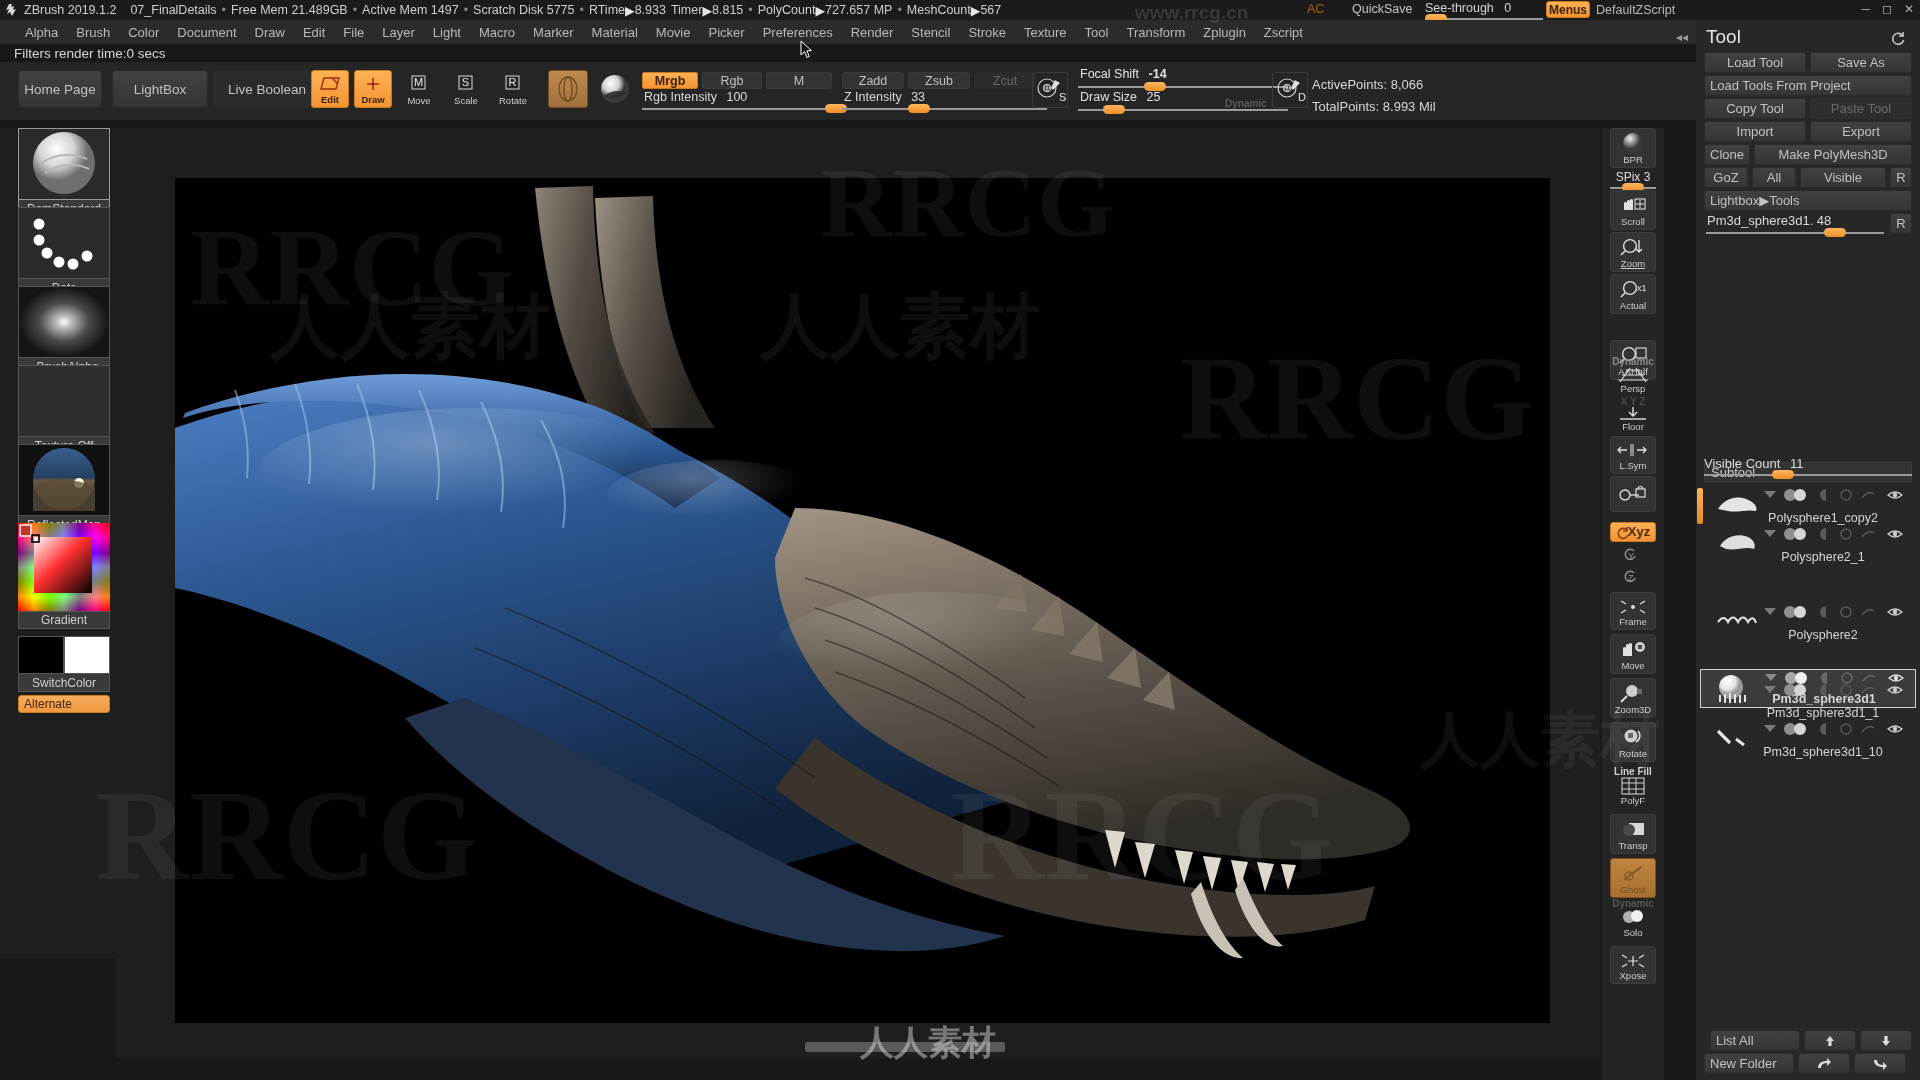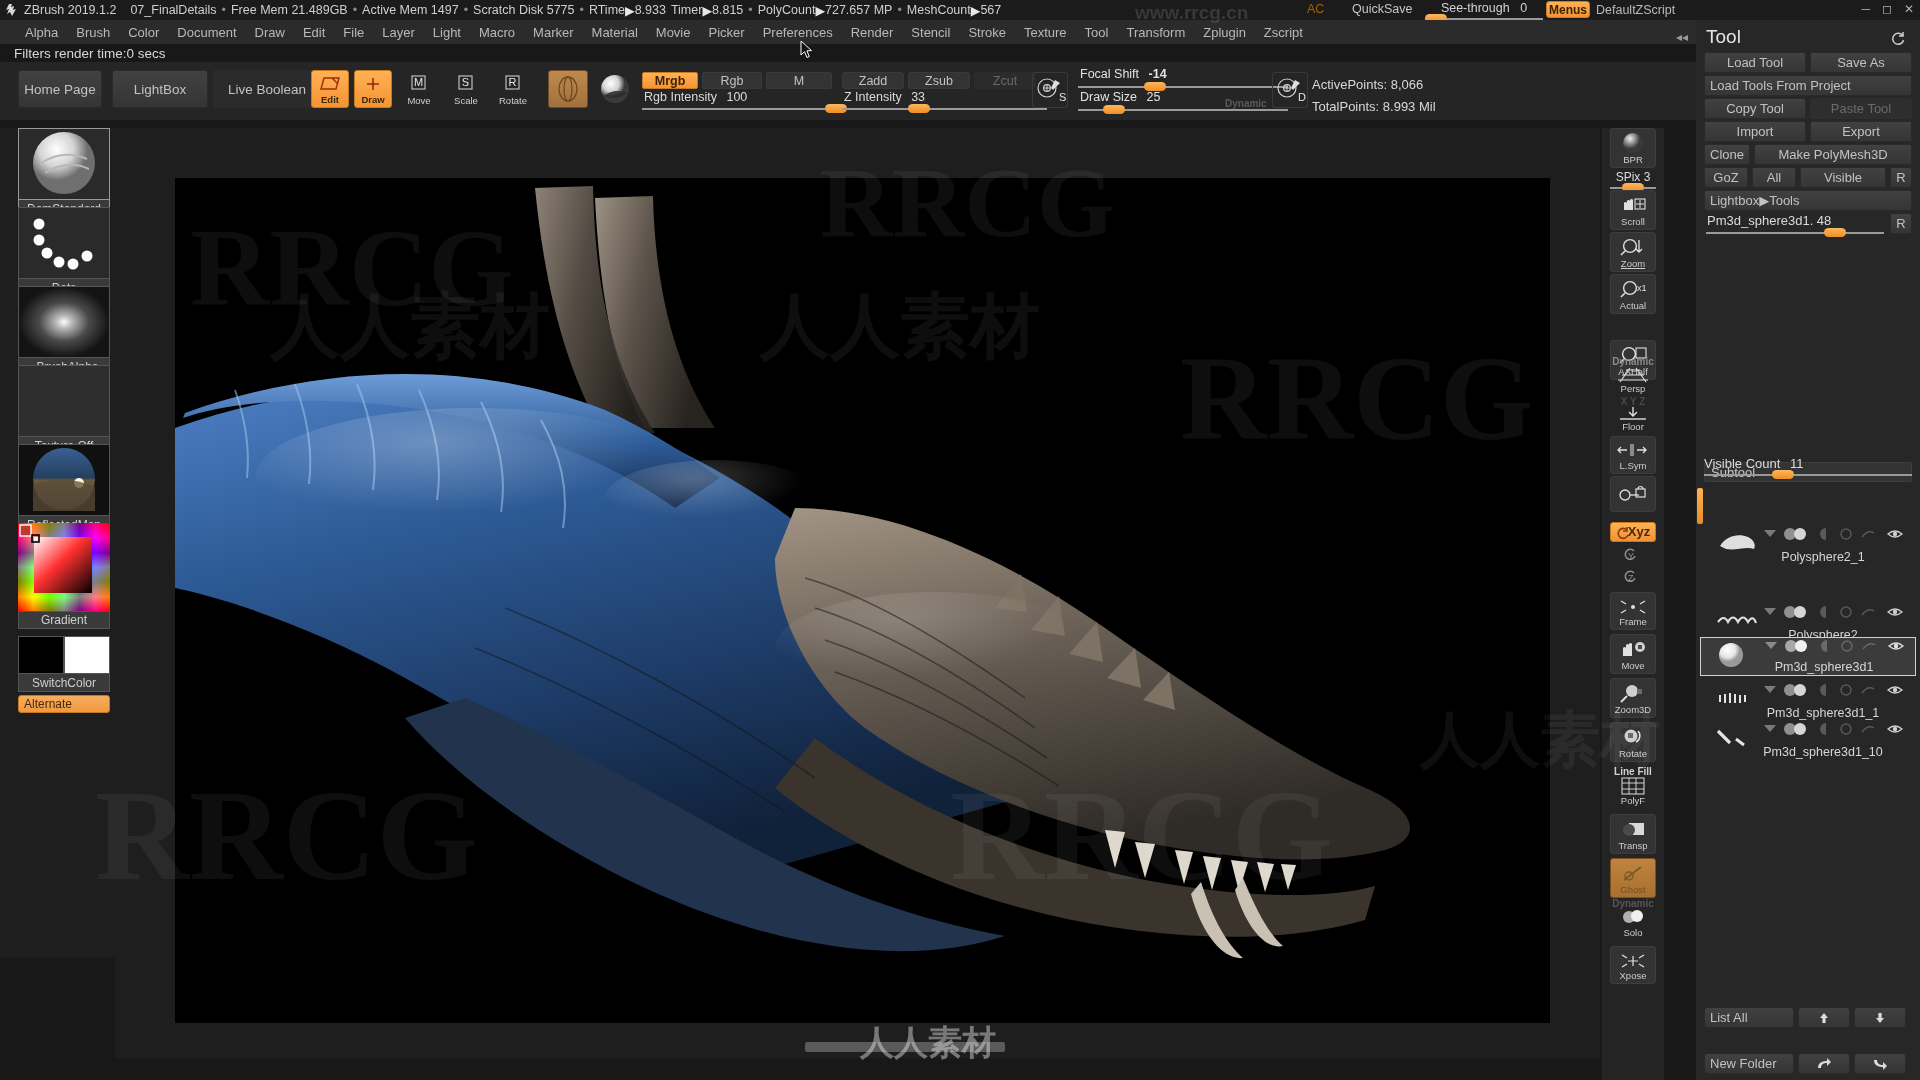--- a/index.html
+++ b/index.html
@@ -34,21 +34,21 @@
   #titlebar { position:absolute; left:0; top:0; width:1920px; height:20px;
      background:#1b1b1b; display:flex; align-items:center;
      font-size:12.5px; color:#cfcfcf; }
   #titlebar .logo { width:16px; height:16px; margin:0 4px 0 4px; position:relative; }
   #titlebar .seg { margin-right:0px; white-space:nowrap; }
   .bullet { color:#8a8a8a; margin:0 5px; }
   .tri { color:#e6e6e6; }
 
   #ac { position:absolute; left:1307px; top:2px; font-size:12.5px; color:#a16207;}
   #quicksave { position:absolute; left:1352px; top:2px; font-size:12.5px; color:#c6c6c6;}
-  #seethrough-wrap{ position:absolute; left:1425px; top:1px; width:118px;text-align:center; }
+  #seethrough-wrap{ position:absolute; left:1425px; top:1px; width:118px; }
   #seethrough-wrap .lbl{ font-size:12.5px; color:#d2d2d2; white-space:nowrap;}
   #menus-btn { position:absolute; left:1546px; top:1px; width:44px; height:17px;
      font-size:12px; border-radius:3px; }
   #defaultzscript { position:absolute; left:1596px; top:3px; font-size:12.5px; color:#b9b9b9;}
   #win-ctl { position:absolute; right:6px; top:2px; display:flex; gap:12px; color:#b0b0b0; font-size:12px;}
 
   
   #menubar { position:absolute; left:0; top:20px; width:1920px; height:24px;
      background:#2b2b2b; display:flex; align-items:center; padding-left:16px; }
   #menubar .m { font-size:13px; color:#b9b9b9; padding:2px 9px; border-radius:2px; }
@@ -875,65 +875,85 @@
       <span>Visible Count</span>
       <span style="margin-left:6px">11</span>
     </div>
     <div class="slider-track" style="margin-top:3px;">
         <div class="slider-knob" style="left:68px;"></div>
       </div>
   </div>
 
   <div class="st-active-bar" style="top:488px;"></div>
 
-
-  <div class="st-row" style="top:526px;">
+  <div class="st-row" style="top:487px;">
     <div class="thumb">
       <svg width="46" height="26" viewBox="0 0 46 26">
-          <path d="M6 16 C12 6 24 3 34 7 C40 10 42 15 40 19 C32 16 22 21 12 19 Z" fill="#dedede"></path>
+          <path d="M4 18 C10 8 22 4 32 8 C40 11 44 16 42 20 C34 18 24 22 14 20 Z" fill="#e4e4e4"></path>
         </svg>
     </div>
     <div class="icons">
       <svg width="152" height="14" viewBox="0 0 152 14">
         <path d="M6 3 h12 l-6 7 z" fill="#7a7a7a"></path>
         <circle cx="32" cy="7" r="6" fill="#909090"></circle>
           <circle cx="42" cy="7" r="6" fill="#d6d6d6"></circle>
         <path d="M68 1 a6 6 0 000 12 z" fill="#5a5a5a"></path>
         <circle cx="88" cy="7" r="5" fill="none" stroke="#5a5a5a" stroke-width="1.4"></circle>
         <path d="M104 10 q6 -8 12 -4" fill="none" stroke="#5a5a5a" stroke-width="1.5"></path>
         <path d="M130 7 q7 -6 14 0 q-7 6 -14 0 z" fill="none" stroke="#cfcfcf" stroke-width="1.3"></path>
           <circle cx="137" cy="7" r="2.2" fill="#cfcfcf"></circle>
       </svg>
     </div>
-    <div class="nm">Polysphere2_1</div>
-  </div>
-
-
-  <div class="st-row" style="top:604px;">
+    <div class="nm">Polysphere1_copy2</div>
+  </div>
+
+  <div class="st-row" style="top:526px;">
     <div class="thumb">
       <svg width="46" height="26" viewBox="0 0 46 26">
-          <path d="M4 14 q6 -8 10 0 q5 -9 10 0 q5 -9 10 0 q5 -8 8 1" fill="none" stroke="#e0e0e0" stroke-width="2.2"></path>
+          <path d="M6 16 C12 6 24 3 34 7 C40 10 42 15 40 19 C32 16 22 21 12 19 Z" fill="#dedede"></path>
         </svg>
     </div>
     <div class="icons">
       <svg width="152" height="14" viewBox="0 0 152 14">
         <path d="M6 3 h12 l-6 7 z" fill="#7a7a7a"></path>
         <circle cx="32" cy="7" r="6" fill="#909090"></circle>
           <circle cx="42" cy="7" r="6" fill="#d6d6d6"></circle>
         <path d="M68 1 a6 6 0 000 12 z" fill="#5a5a5a"></path>
         <circle cx="88" cy="7" r="5" fill="none" stroke="#5a5a5a" stroke-width="1.4"></circle>
         <path d="M104 10 q6 -8 12 -4" fill="none" stroke="#5a5a5a" stroke-width="1.5"></path>
         <path d="M130 7 q7 -6 14 0 q-7 6 -14 0 z" fill="none" stroke="#cfcfcf" stroke-width="1.3"></path>
           <circle cx="137" cy="7" r="2.2" fill="#cfcfcf"></circle>
       </svg>
     </div>
+    <div class="nm">Polysphere2_1</div>
+  </div>
+
+
+  <div class="st-row" style="top:604px;">
+    <div class="thumb">
+      <svg width="46" height="26" viewBox="0 0 46 26">
+          <path d="M4 14 q6 -8 10 0 q5 -9 10 0 q5 -9 10 0 q5 -8 8 1" fill="none" stroke="#e0e0e0" stroke-width="2.2"></path>
+        </svg>
+    </div>
+    <div class="icons">
+      <svg width="152" height="14" viewBox="0 0 152 14">
+        <path d="M6 3 h12 l-6 7 z" fill="#7a7a7a"></path>
+        <circle cx="32" cy="7" r="6" fill="#909090"></circle>
+          <circle cx="42" cy="7" r="6" fill="#d6d6d6"></circle>
+        <path d="M68 1 a6 6 0 000 12 z" fill="#5a5a5a"></path>
+        <circle cx="88" cy="7" r="5" fill="none" stroke="#5a5a5a" stroke-width="1.4"></circle>
+        <path d="M104 10 q6 -8 12 -4" fill="none" stroke="#5a5a5a" stroke-width="1.5"></path>
+        <path d="M130 7 q7 -6 14 0 q-7 6 -14 0 z" fill="none" stroke="#cfcfcf" stroke-width="1.3"></path>
+          <circle cx="137" cy="7" r="2.2" fill="#cfcfcf"></circle>
+      </svg>
+    </div>
     <div class="nm">Polysphere2</div>
   </div>
 
-  <div class="st-row sel" style="top:637px;">
+  <div class="st-row sel" style="top:669px;font-weight:bold;">
     <div class="thumb">
       <svg width="46" height="26" viewBox="0 0 46 26">
           <defs>
             <radialGradient id="stsph" cx="36%" cy="28%">
               <stop offset="0%" stop-color="#ffffff"></stop>
               <stop offset="65%" stop-color="#e6e6e6"></stop>
               <stop offset="100%" stop-color="#9a9a9a"></stop>
             </radialGradient>
           </defs>
           <circle cx="16" cy="13" r="12" fill="url(#stsph)"></circle>
@@ -997,21 +1017,21 @@
         <path d="M68 1 a6 6 0 000 12 z" fill="#5a5a5a"></path>
         <circle cx="88" cy="7" r="5" fill="none" stroke="#5a5a5a" stroke-width="1.4"></circle>
         <path d="M104 10 q6 -8 12 -4" fill="none" stroke="#5a5a5a" stroke-width="1.5"></path>
         <path d="M130 7 q7 -6 14 0 q-7 6 -14 0 z" fill="none" stroke="#cfcfcf" stroke-width="1.3"></path>
           <circle cx="137" cy="7" r="2.2" fill="#cfcfcf"></circle>
       </svg>
     </div>
     <div class="nm">Pm3d_sphere3d1_10</div>
   </div>
 
-  <div style="position:absolute;left:1704px;top:1007px;width:208px;height:21px;display:flex;gap:4px;">
+  <div style="position:absolute;left:1704px;top:1030px;width:208px;height:21px;display:flex;gap:4px;justify-content:flex-end;">
     <div class="btn" style="width:90px;height:21px;font-size:13px;justify-content:flex-start;padding-left:5px;">List All</div>
     <div class="btn" style="width:52px;height:21px;">
       <span>
         <svg width="14" height="14" viewBox="0 0 14 14">
             <path d="M7 2 L11 7 H8.6 V12 H5.4 V7 H3 Z" fill="#dcdcdc"></path>
           </svg>
       </span>
     </div>
     <div class="btn" style="width:52px;height:21px;">
       <span>

